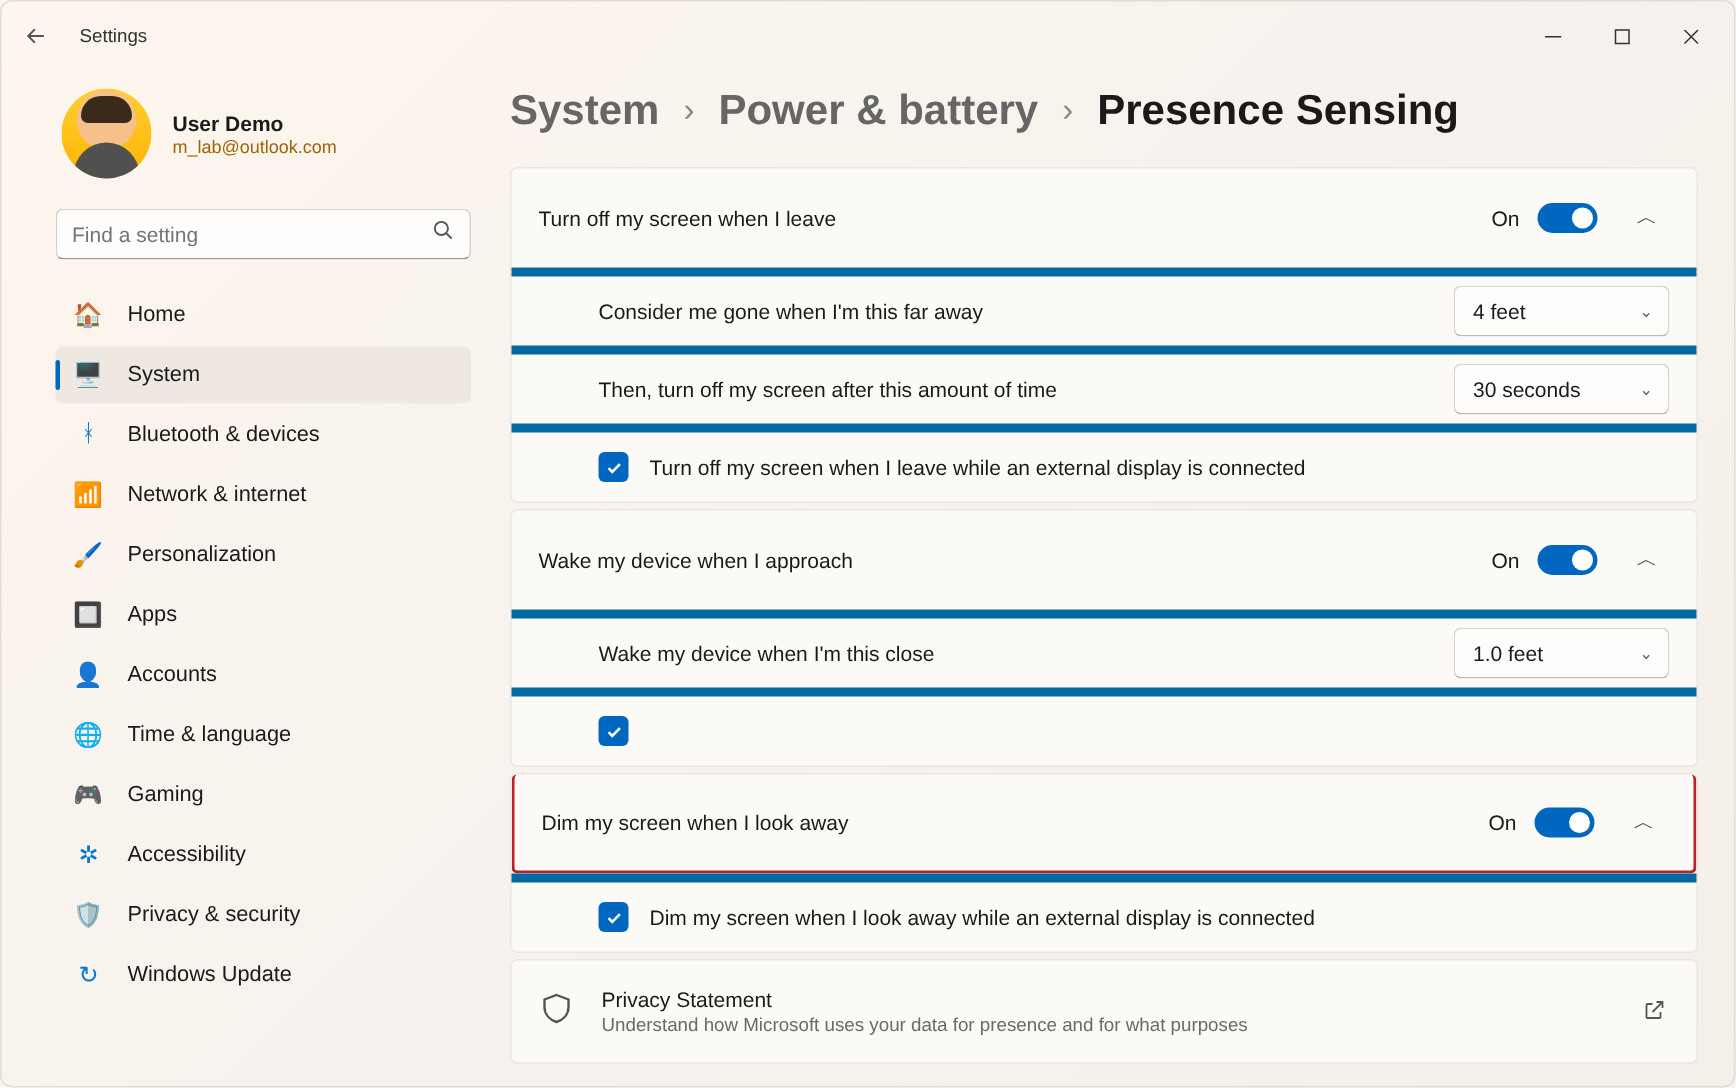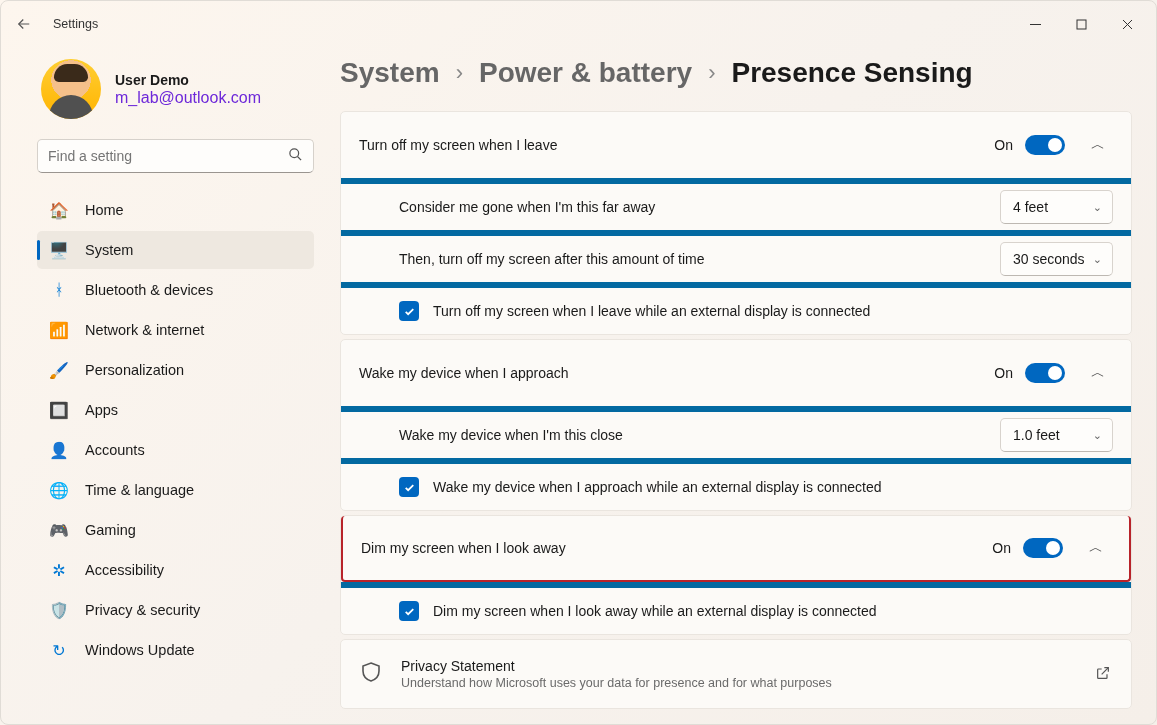--- a/index.html
+++ b/index.html
@@ -11,21 +11,21 @@
   .win-btn { width: 46px; height: 30px; display: flex; align-items: center; justify-content: center; font-size: 14px; color: #3a3a3a; }
   .win-btn svg { width: 11px; height: 11px; }
   .layout { display: flex; height: calc(725px - 46px); padding-left: 20px; }
   .sidebar { width: 305px; padding: 10px 12px 10px 16px; flex-shrink: 0; }
   .user { display: flex; align-items: center; gap: 14px; padding: 2px 4px 20px 4px; }
   .avatar { width: 60px; height: 60px; border-radius: 50%; background: radial-gradient(circle at 50% 35%, #f5c08a 0 22%, #3a3a3a 22% 30%, #f5c08a 30% 40%, transparent 40%), linear-gradient(#ffcf33, #ffb300); position: relative; overflow: hidden; }
   .avatar::after { content:""; position:absolute; left:50%; transform:translateX(-50%); bottom:-6px; width:44px; height:30px; background:#505050; border-radius:22px 22px 0 0; }
   .avatar::before { content:""; position:absolute; left:50%; transform:translateX(-50%); top:8px; width:30px; height:30px; background:#f5c08a; border-radius:50%; }
   .avatar .hair { position:absolute; left:50%; transform:translateX(-50%); top:5px; width:34px; height:18px; background:#3a2a1a; border-radius:17px 17px 6px 6px; }
   .user-name { font-size: 14px; font-weight: 600; }
-  .user-email { font-size: 16px; color: #6d28d9; margin-top: 1px; }
+  .user-email { font-size: 12px; color: #a16207; margin-top: 1px; }
   .search { display: flex; align-items: center; background: #fefdfb; border: 1px solid #d6d1cb; border-bottom: 1.5px solid #9a9590; border-radius: 5px; height: 34px; padding: 0 10px; margin: 0 0 18px 0; }
   .search input { border: none; outline: none; background: transparent; flex: 1; font-size: 14px; color: #333; }
   .search .mag { color: #555; }
   .nav { list-style: none; }
   .nav li { display: flex; align-items: center; gap: 16px; height: 38px; padding: 0 12px; border-radius: 5px; font-size: 14.5px; cursor: pointer; position: relative; margin-bottom: 2px; }
   .nav li.active { background: #eee8e0; }
   .nav li.active::before { content:""; position:absolute; left:0; top:9px; bottom:9px; width:3px; background:#0067c0; border-radius:2px; }
   .nav .ic { width: 20px; height: 20px; display: flex; align-items: center; justify-content: center; font-size: 16px; }
   .content { flex: 1; padding: 10px 24px 14px 14px; overflow-y: auto; }
   .breadcrumb { display: flex; align-items: center; gap: 16px; font-size: 28px; font-weight: 600; margin-bottom: 22px; }
@@ -36,21 +36,21 @@
   .row { display: flex; align-items: center; min-height: 60px; padding: 0 18px; border-top: 6px solid #0369a1; }
   .card > .row:first-child { border-top: none; }
   .row.sub { padding-left: 58px; min-height: 52px; }
   .row .label { font-size: 14px; color: #1a1a1a; }
   .row .sublabel { font-size: 12.5px; color: #6a6a6a; margin-top: 2px; }
   .row .spacer { flex: 1; }
   .state { font-size: 14px; margin-right: 12px; }
   .toggle { width: 40px; height: 20px; background: #0067c0; border-radius: 10px; position: relative; cursor: pointer; }
   .toggle::after { content:""; position:absolute; right:3px; top:3px; width:14px; height:14px; background:#fff; border-radius:50%; }
   .chev { margin-left: 18px; width: 30px; height: 30px; display:flex; align-items:center; justify-content:center; color:#555; font-size:14px; cursor:pointer; }
-  .select { display:flex; align-items:center; justify-content:space-between; width: 113px; height: 34px; padding: 0 10px 0 12px; background:#fefdfb; border:1px solid #d8d3cd; border-bottom:1.5px solid #bdb8b2; border-radius:5px; font-size:14px; cursor:pointer; }
+  .select { display:flex; align-items:center; justify-content:space-between; width: 144px; height: 34px; padding: 0 10px 0 12px; background:#fefdfb; border:1px solid #d8d3cd; border-bottom:1.5px solid #bdb8b2; border-radius:5px; font-size:14px; cursor:pointer; }
   .select .dd { font-size: 11px; color:#666; }
   .checkbox { width: 20px; height: 20px; background:#0067c0; border-radius:4px; display:flex; align-items:center; justify-content:center; margin-right: 14px; flex-shrink:0; }
   .checkbox svg { width:13px; height:13px; }
   .highlight { border: 2.5px solid #b8232a; border-radius: 4px; }
   .section-top { min-height: 66px; }
   .link-icon { width:18px; height:18px; color:#555; }
   .privacy-ic { width:28px; height:28px; margin-right: 14px; color:#555; }
 </style>
 </head>
 <body>
@@ -212,21 +212,20 @@
           <span>1.0 feet</span>
           <span class="dd">⌄</span>
         </div>
       </div>
       <div class="row sub">
         <div class="checkbox">
             <svg viewBox="0 0 24 24" fill="none" stroke="#fff" stroke-width="3.2">
               <path d="M5 12.5l4.5 4.5L19 7.5"></path>
             </svg>
           </div>
-        <span class="label">Wake my device when I approach while an external display is connected</span>
       </div>
     </div>
 
     <div class="card">
       <div class="row section-top highlight">
         <span class="label">Dim my screen when I look away</span>
         <span class="spacer"></span>
         <span class="state">On</span>
         <div class="toggle"></div>
         <div class="chev">︿</div>

